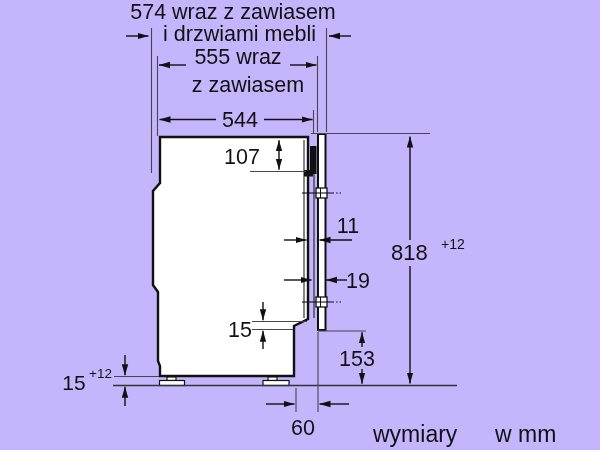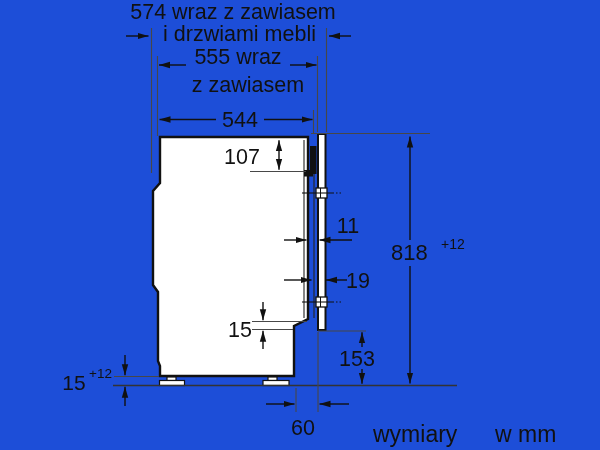--- a/index.html
+++ b/index.html
@@ -1,19 +1,19 @@
 <!DOCTYPE html>
 <html><head>
 <meta charset="utf-8">
 <style>
   html,body{margin:0;padding:0;background:#fff;}
   .stage{
     position:relative;
     width:600px;height:450px;
-    background:#1d4ed8;
+    background:#c4b5fd;
     font-family:"Liberation Sans","DejaVu Sans",sans-serif;
     overflow:hidden;
   }
   svg text{
     font-family:"Liberation Sans","DejaVu Sans",sans-serif;
     fill:#111;
   }
 </style>
 </head>
 <body>

